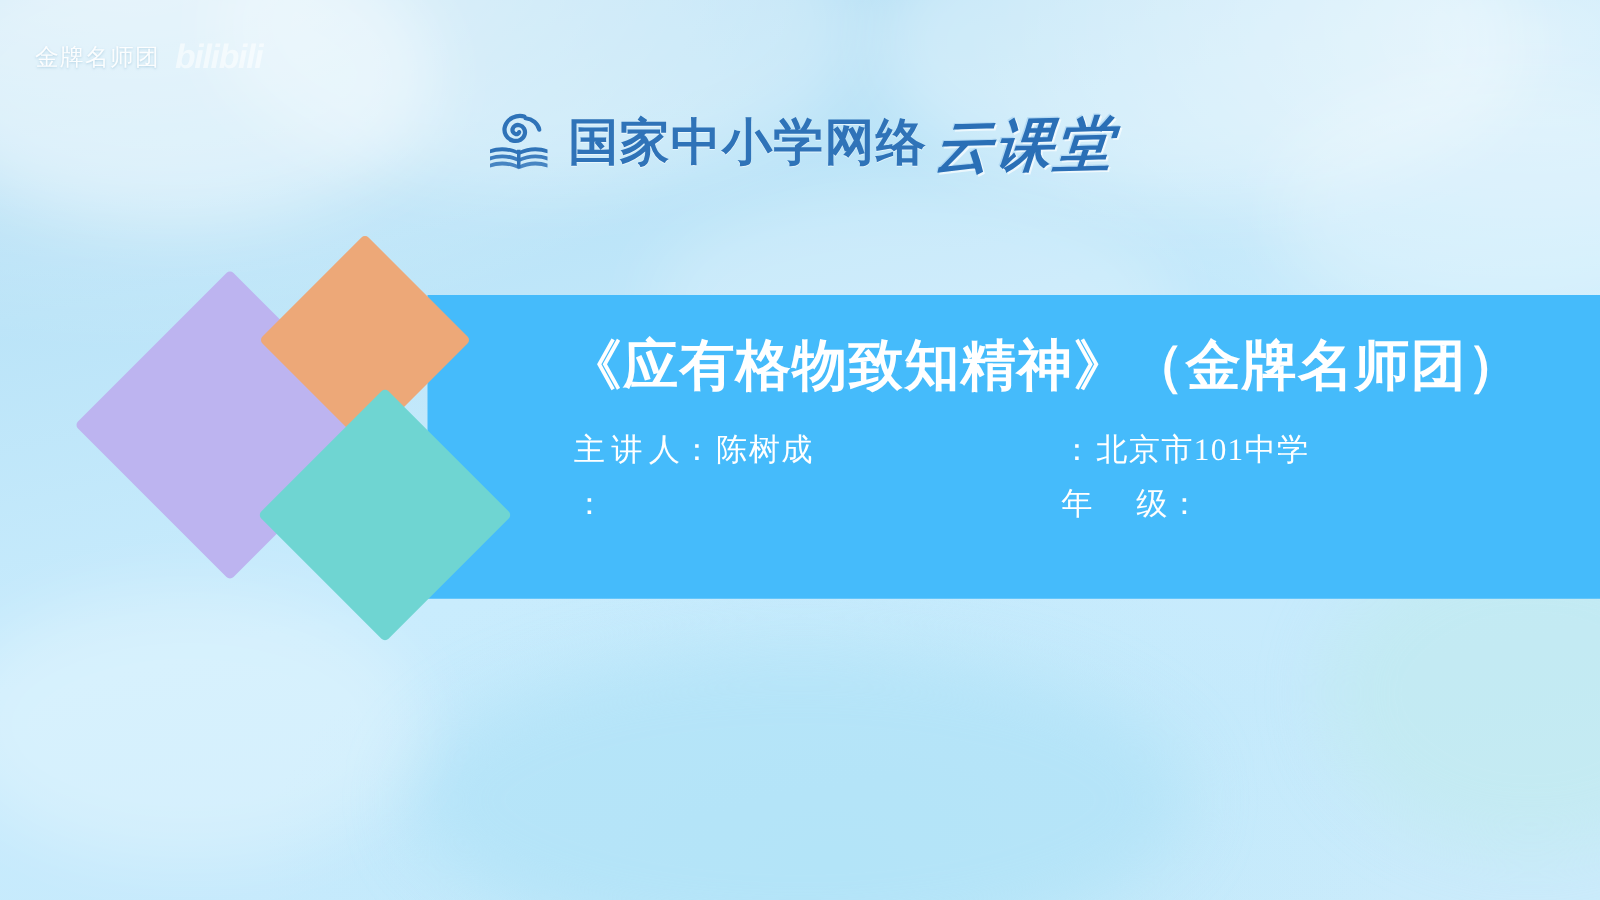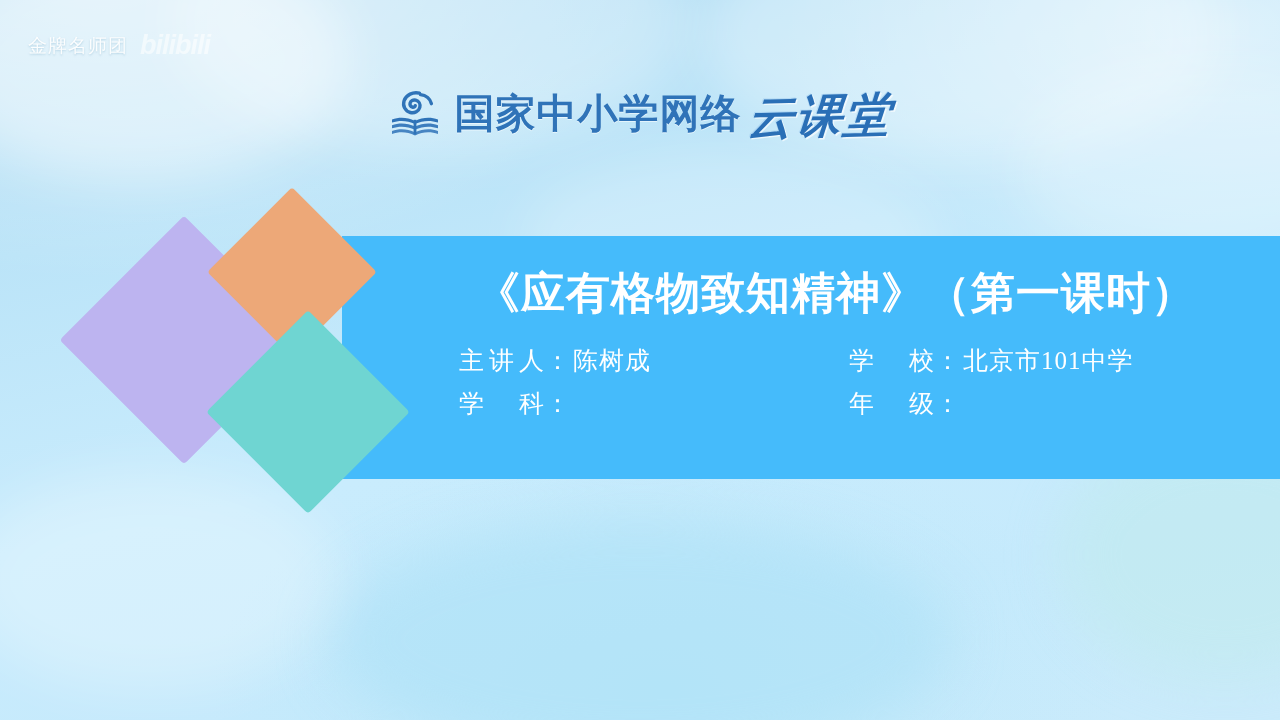--- a/index.html
+++ b/index.html
@@ -196,40 +196,38 @@
         <rect x="24.6" y="29.8" width="2.8" height="14.6" fill="#2f73b8"></rect>
       </svg>
     </span>
     <span class="plat-main">国家中小学网络</span>
     <span class="plat-brush">云课堂</span>
   </div>
 
   <div class="diamond purple"></div>
 
   <div id="title-banner">
-    <div id="lesson-title">《应有格物致知精神》（第一课时）</div>
+    <div id="lesson-title">《应有格物致知精神》（金牌名师团）</div>
 
     <div id="meta-block">
 
       <div class="meta-row">
         <span class="meta-cell left">
           <span class="meta-label">主讲人</span>
           <span class="meta-colon">：</span>
           <span class="meta-value">陈树成</span>
         </span>
         <span class="meta-cell right">
-          <span class="meta-label">学　校</span>
           <span class="meta-colon">：</span>
           <span class="meta-value">北京市101中学</span>
         </span>
       </div>
 
       <div class="meta-row">
         <span class="meta-cell left">
-          <span class="meta-label">学　科</span>
           <span class="meta-colon">：</span>
         </span>
         <span class="meta-cell right">
           <span class="meta-label">年　级</span>
           <span class="meta-colon">：</span>
         </span>
       </div>
 
     </div>
   </div>

